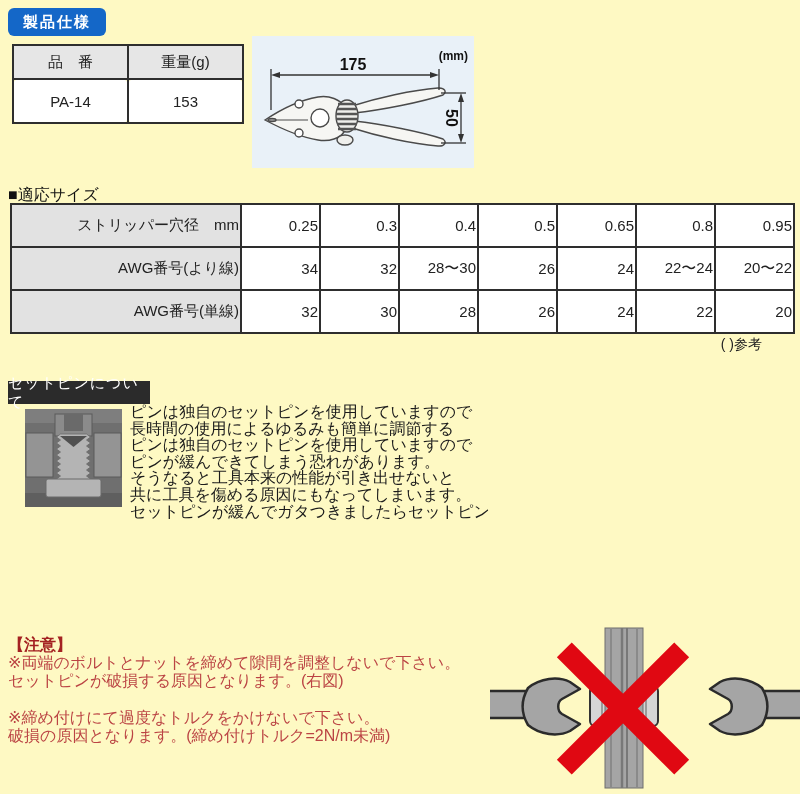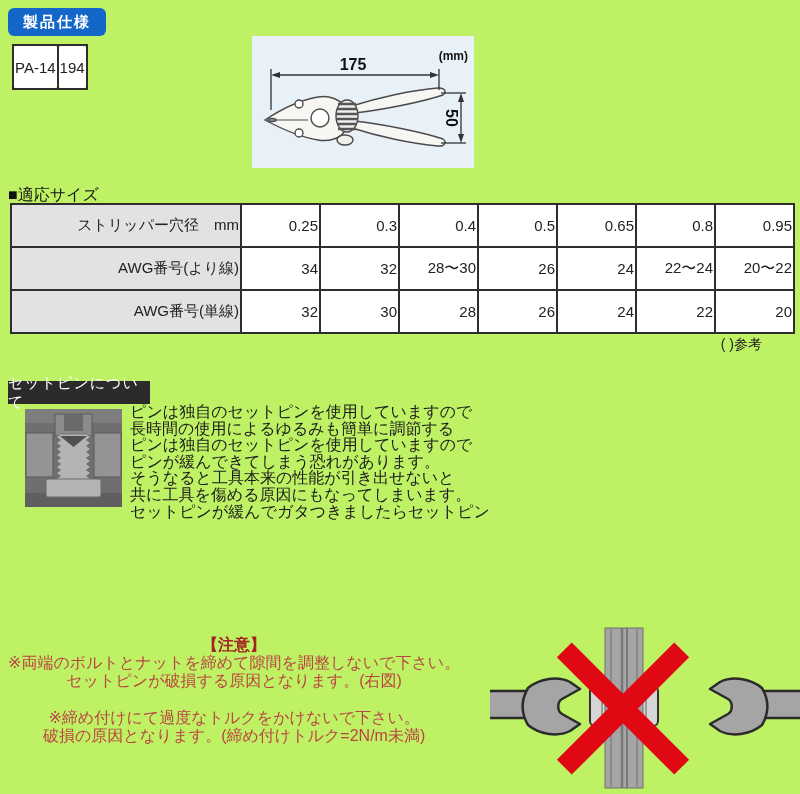--- a/index.html
+++ b/index.html
@@ -1,21 +1,21 @@
 <!DOCTYPE html>
 <html><head>
 <meta charset="utf-8">
 <style>
   html,body { margin:0; padding:0; }
   body {
     font-family: "Liberation Sans", "DejaVu Sans", sans-serif;
     background:#ffffff;
   }
   .page {
-    position:relative; width:800px; height:794px; background:#bef264; overflow:hidden;
+    position:relative; width:800px; height:794px; background:#fef9c3; overflow:hidden;
   }
 
   
   .badge {
     position:absolute; left:8px; top:8px; width:98px; height:28px;
     background:#1467c8; border-radius:6px; color:#ffffff;
     font-size:15px; font-weight:bold; letter-spacing:2px;
     display:flex; align-items:center; justify-content:center;
   }
 
@@ -60,39 +60,43 @@
   }
   .setpin-img { position:absolute; left:25px; top:409px; }
   .setpin-text {
     position:absolute; left:130px; top:404px; width:430px;
     font-size:16px; line-height:16.6px; color:#1b1b1b;
   }
   .setpin-text div { white-space:nowrap; }
 
   
   .caution {
-    position:absolute; left:8px; top:636px; font-size:16px; line-height:18.2px;text-align:center;
+    position:absolute; left:8px; top:636px; font-size:16px; line-height:18.2px;
   }
   .caution-title { font-weight:bold; color:#a42222; white-space:nowrap; }
   .caution-line { color:#bb4444; min-height:18px; white-space:nowrap; }
 
   .wrench-img { position:absolute; left:490px; top:590px; }
 </style>
 </head>
 <body>
 
 <div class="page">
 
   <div class="badge">製品仕様</div>
 
   <table class="spec-table">
     <tbody>
       <tr>
+        <th>品　番</th>
+        <th>重量(g)</th>
+      </tr>
+      <tr>
         <td>PA-14</td>
-        <td>194</td>
+        <td>153</td>
       </tr>
     </tbody>
   </table>
 
   <div class="diagram-box">
     <svg width="222" height="132" viewBox="0 0 222 132">
 
       <g fill="#f6f6f3" stroke="#4a4a4a" stroke-width="1.4">
         <path d="M13,84 C28,74 48,64 66,61 C78,59 88,64 92,70 L92,96 C88,102 78,106 66,104 C48,101 28,92 13,84 Z"></path>
         <path d="M100,70 C125,62 160,54 186,52 C193,51.5 195,56 191,59 C170,66 130,74 102,77 Z"></path>

